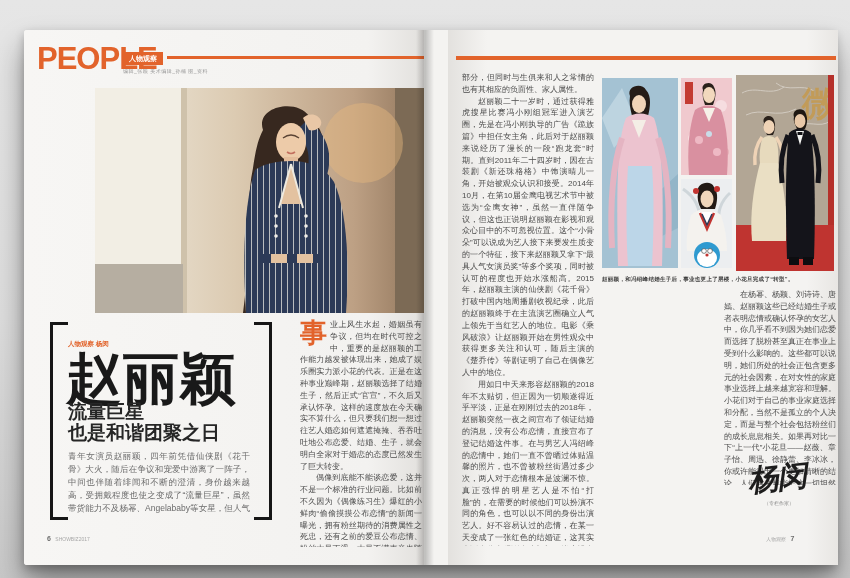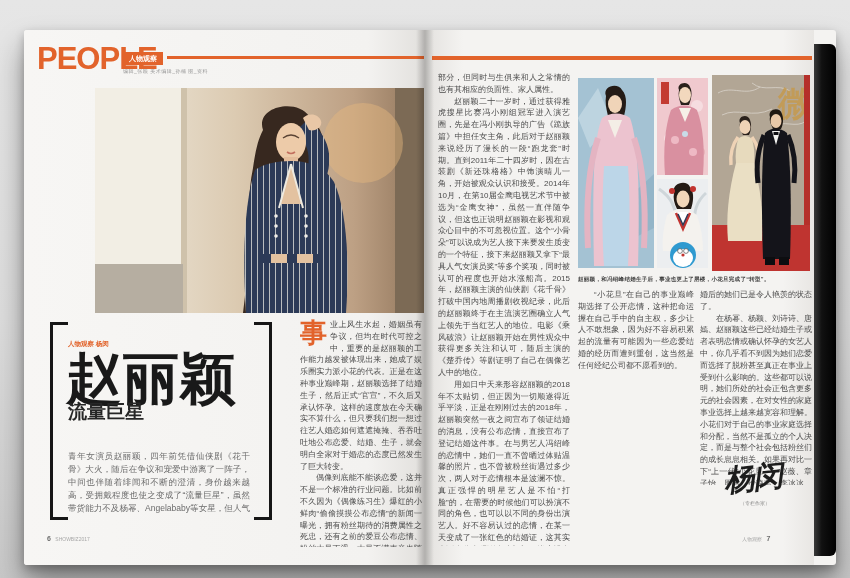--- a/index.html
+++ b/index.html
@@ -16,21 +16,21 @@
     box-shadow:0 18px 30px rgba(0,0,0,.38),0 4px 10px rgba(0,0,0,.25);
     background:#f4f3f1;
   }
   .edge-stack{
     position:absolute;right:0;top:14px;width:22px;height:512px;
     background:linear-gradient(90deg,#3a3a3a 0%,#111 35%,#000 100%);
     border-radius:0 6px 6px 0;
   }
   .page{position:absolute;top:0;height:535px;overflow:hidden;}
   .page.left{left:0;width:400px;background:linear-gradient(90deg,#f7f6f4 0%,#f3f2f0 86%,#e2e0dd 100%);border-radius:3px 0 0 3px;}
-  .page.right{left:400px;width:390px;background:linear-gradient(90deg,#e3e1de 0%,#f4f3f1 10%,#f4f3f1 92%,#e8e6e3 100%);}
+  .page.right{left:424px;width:390px;background:linear-gradient(90deg,#e3e1de 0%,#f4f3f1 10%,#f4f3f1 92%,#e8e6e3 100%);}
   .gutter{
     position:absolute;left:392px;top:0;width:18px;height:535px;z-index:5;
     background:linear-gradient(90deg,rgba(0,0,0,0) 0%,rgba(0,0,0,.22) 50%,rgba(0,0,0,0) 100%);
   }
   .abs{position:absolute;}
   
   .logo{font-size:31px;font-weight:900;letter-spacing:-1px;line-height:1;}
   .badge{color:#fff;font-size:7px;font-weight:bold;line-height:13px;text-align:center;}
   .credits{font-size:5px;color:#9a9a9a;letter-spacing:.5px;}
   .rule{height:3px;}
@@ -122,20 +122,21 @@
           <rect x="218" y="166" width="10" height="9" fill="#2c3a57"></rect>
         </svg>
       </div>
 
       <div class="abs bracket l" style="left:26px;top:292px;"></div>
       <div class="abs bracket r" style="left:230px;top:292px;"></div>
 
       <div class="abs kicker" style="left:44px;top:310px;color:#e2632b;">人物观察  杨闵</div>
       <div class="abs headline" style="left:42px;top:321px;">赵丽颖</div>
       <div class="abs subtitle" style="left:44px;top:372px;">流量巨星</div>
+      <div class="abs subtitle" style="left:44px;top:393px;">也是和谐团聚之日</div>
       <div class="abs intro" style="left:44px;top:420px;width:182px;height:64px;">青年女演员赵丽颖，四年前凭借仙侠剧《花千骨》大火，随后在争议和宠爱中游离了一阵子，中间也伴随着绯闻和不断的澄清，身价越来越高，受拥戴程度也使之变成了“流量巨星”，虽然带货能力不及杨幂、Angelababy等女星，但人气一直居高不下。</div>
 
       <div class="abs col" style="left:276px;top:289px;width:122px;height:228px;">
         <span class="dropcap" style="color:#e2632b;">事</span>
         <p class="noindent">业上风生水起，婚姻虽有争议，但均在时代可控之中，重要的是赵丽颖的工作能力越发被体现出来，她成了娱乐圈实力派小花的代表。正是在这种事业巅峰期，赵丽颖选择了结婚生子，然后正式“官宣”，不久后又承认怀孕。这样的速度放在今天确实不算什么，但只要我们想一想过往艺人婚恋如何遮遮掩掩、吞吞吐吐地公布恋爱、结婚、生子，就会明白全家对于婚恋的态度已然发生了巨大转变。</p>
         <p>偶像到底能不能谈恋爱，这并不是一个标准的行业问题。比如前不久因为《偶像练习生》爆红的小鲜肉“偷偷摸摸公布恋情”的新闻一曝光，拥有粉丝期待的消费属性之死忠，还有之前的爱豆公布恋情、粉丝大量下滑、大量不满声音也随之而来。但事实明摆在那里，大家开始逐渐懂得艺人拥有自己的生活，每个人都是一个独立个体，粉丝们同时也是恋人中间的儿子/女儿，即时祝福，甚至知道——成为他们的爱豆及他/她工作的一</p>
       </div>
 
       <div class="abs footer" style="left:20px;top:505px;">
         <b>6</b>
@@ -232,25 +233,23 @@
           <path d="M52,60 C46,74 44,92 46,108" stroke="#14141a" stroke-width="5" fill="none"></path>
           <path d="M76,60 C82,74 84,92 82,108" stroke="#14141a" stroke-width="5" fill="none"></path>
           <rect x="53" y="182" width="10" height="8" fill="#0d0d10"></rect>
           <rect x="67" y="182" width="10" height="8" fill="#0d0d10"></rect>
         </svg>
       </div>
 
       <div class="abs caption" style="left:154px;top:246px;width:232px;">赵丽颖，和冯绍峰结婚生子后，事业也更上了层楼，小花旦完成了“转型”。</div>
 
       <div class="abs col" style="left:154px;top:259px;width:116px;height:258px;">
-        <p>“小花旦”在自己的事业巅峰期选择了公开恋情，这种把命运握在自己手中的自主权，多少让人不敢想象，因为好不容易积累起的流量有可能因为一些恋爱结婚的经历而遭到重创，这当然是任何经纪公司都不愿看到的。</p>
       </div>
 
       <div class="abs col" style="left:276px;top:259px;width:112px;height:196px;">
-        <p class="noindent">婚后的她们已是令人艳羡的状态了。</p>
         <p>在杨幂、杨颖、刘诗诗、唐嫣、赵丽颖这些已经结婚生子或者表明恋情或确认怀孕的女艺人中，你几乎看不到因为她们恋爱而选择了脱粉甚至真正在事业上受到什么影响的。这些都可以说明，她们所处的社会正包含更多元的社会因素，在对女性的家庭事业选择上越来越宽容和理解。小花们对于自己的事业家庭选择和分配，当然不是孤立的个人决定，而是与整个社会包括粉丝们的成长息息相关。如果再对比一下“上一代”小花旦——赵薇、章子怡、周迅、徐静蕾、李冰冰，你或许能得出一个更加清晰的结论，人们越来越能把这一切坦然地接受吧。</p>
       </div>
 
       <div class="abs signature" style="left:300px;top:428px;">杨闵</div>
       <div class="abs sig-note" style="left:316px;top:470px;">（专栏作家）</div>
 
       <div class="abs footer" style="left:318px;top:505px;">
         <span>人物观察</span>
         <b>7</b>
       </div>

